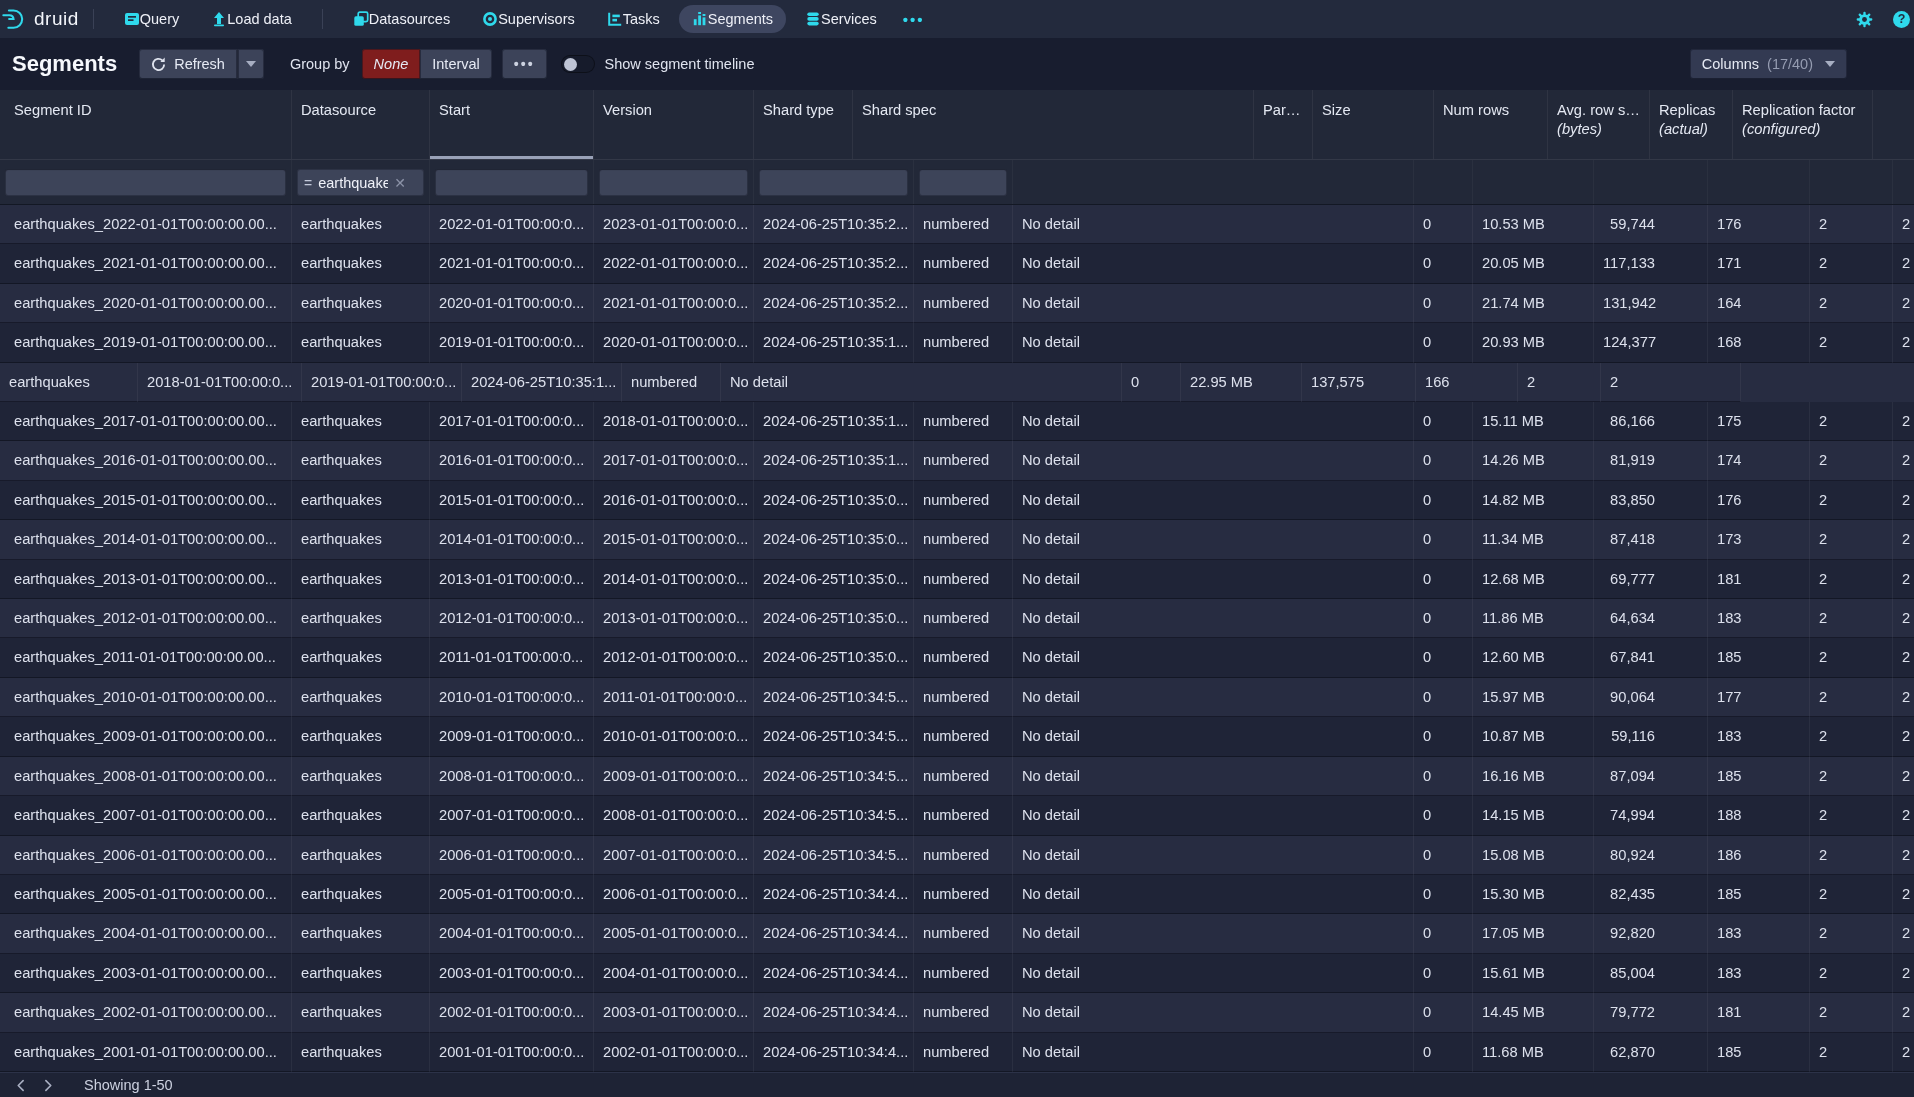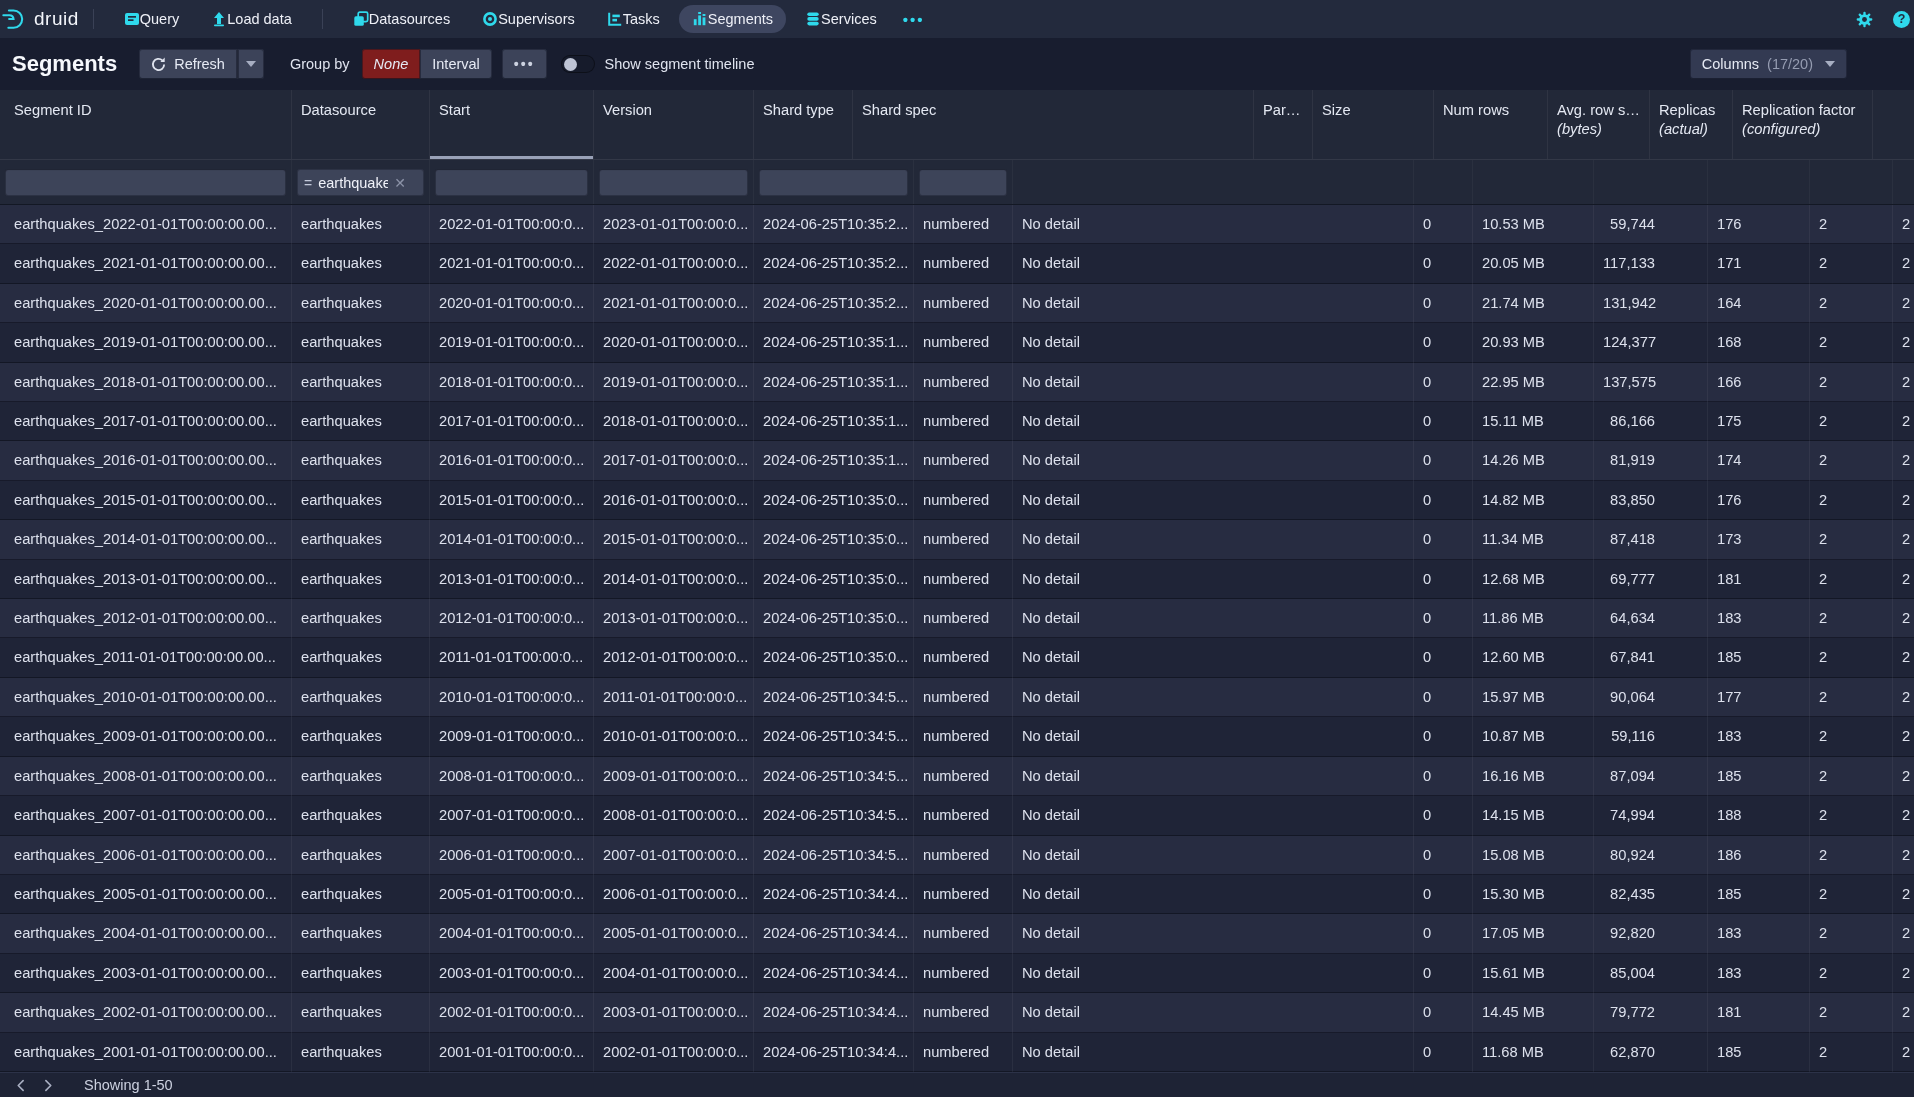--- a/index.html
+++ b/index.html
@@ -269,21 +269,21 @@
     <span class="dots">•••</span>
   </button>
 
   <div class="switch">
     <div class="knob"></div>
   </div>
   <span class="tlabel" style="margin:0;">Show segment timeline</span>
 
   <button class="btn columns-btn">
     <span>Columns</span>
-    <span class="col-count">(17/20)</span>
+    <span class="col-count">(17/40)</span>
     <span class="caret" style="margin-left:4px;">
       <svg width="10" height="6" viewBox="0 0 10 6">
           <path d="M0 0l5 6 5-6z" fill="currentColor"></path>
         </svg>
     </span>
   </button>
 </div>
 
 <div class="table-wrap">
   <div class="hrow" id="header-row">
@@ -403,21 +403,20 @@
         <div class="td c5">numbered</div>
         <div class="td c6">No detail</div>
         <div class="td c7">0</div>
         <div class="td c8">20.93 MB</div>
         <div class="td c9"><span class="numpad">124,377</span></div>
         <div class="td c10">168</div>
         <div class="td c11">2</div>
         <div class="td c12">2</div>
       </div>
       <div class="trow odd">
-        <div class="td c0">earthquakes_2018-01-01T00:00:00.00...</div>
         <div class="td c1">earthquakes</div>
         <div class="td c2">2018-01-01T00:00:0...</div>
         <div class="td c3">2019-01-01T00:00:0...</div>
         <div class="td c4">2024-06-25T10:35:1...</div>
         <div class="td c5">numbered</div>
         <div class="td c6">No detail</div>
         <div class="td c7">0</div>
         <div class="td c8">22.95 MB</div>
         <div class="td c9"><span class="numpad">137,575</span></div>
         <div class="td c10">166</div>

